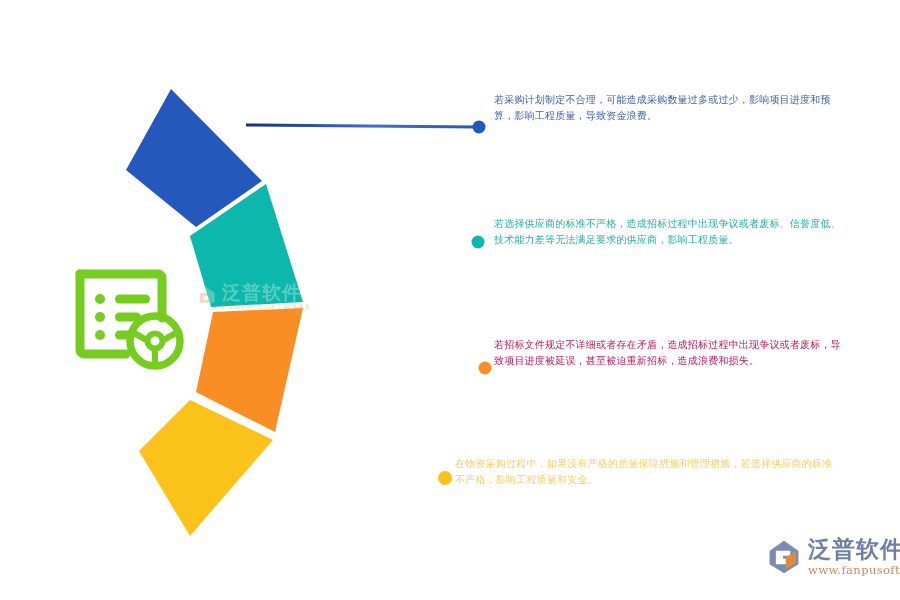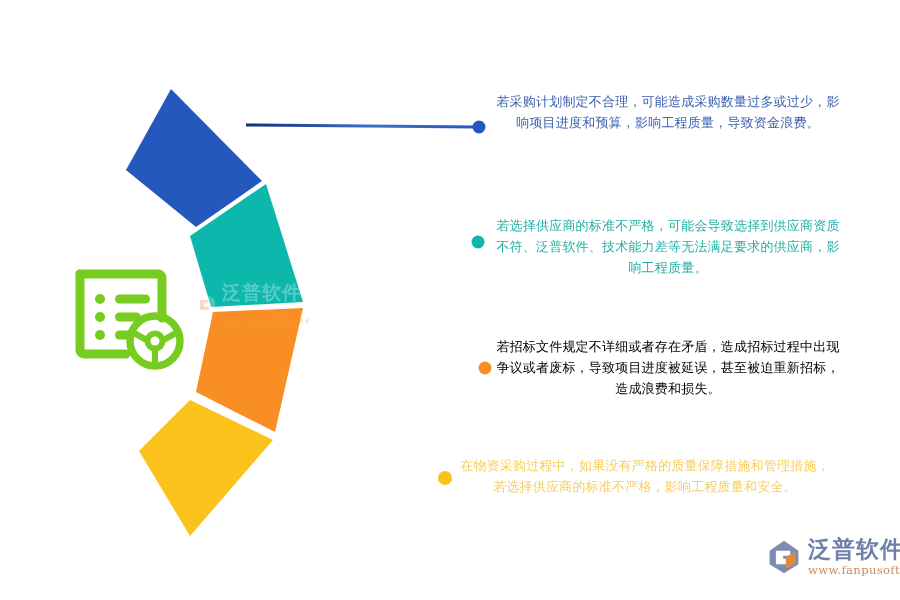--- a/index.html
+++ b/index.html
@@ -66,37 +66,36 @@
     font-weight: bold;
     color: #ffffff;
     letter-spacing: 1px;
     text-shadow: 0 0 1px rgba(120,120,120,0.5);
   }
   .wm-en {
     font-size: 6.5px;
     font-weight: bold;
     color: #f0a050;
     letter-spacing: 1.6px;
-    margin-top: 16px;
+    margin-top: 2px;
   }
 
   
   .note {
     position: absolute;
     z-index: 5;
-    font-size: 13px;
+    font-size: 10px;
     line-height: 1.62;
     letter-spacing: 0.2px;
-    font-family: Liberation Mono, monospace;
+    font-family: Liberation Serif, serif;
     white-space: pre-wrap;
-    text-align: center;
   }
   #note-1 { left: 494px; top: 92px;  width: 348px; color: #3b5fad; }
   #note-2 { left: 494px; top: 216px; width: 348px; color: #23b0a6; }
-  #note-3 { left: 494px; top: 337px; width: 348px; color: #000000; }
+  #note-3 { left: 494px; top: 337px; width: 348px; color: #be185d; }
   #note-4 { left: 455px; top: 456px; width: 380px; color: #f6ce60; }
 
   
   #brand {
     position: absolute;
     left: 766px;
     top: 538px;
     z-index: 6;
     display: flex;
     align-items: center;
@@ -206,21 +205,21 @@
         <path d="M12 14 L24 14 L24 19 L18 19 L18 24 L26 24 L26 29 L12 29 Z" fill="#e08a3c"></path>
       </svg>
       <span class="wm-text-col">
         <span class="wm-cn">泛普软件</span>
         <span class="wm-en">FANPU SOFTWARE</span>
       </span>
     </div>
   </div>
 
   <div class="note" id="note-1">若采购计划制定不合理，可能造成采购数量过多或过少，影响项目进度和预算，影响工程质量，导致资金浪费。</div>
-  <div class="note" id="note-2">若选择供应商的标准不严格，可能会导致选择到供应商资质不符、泛普软件、技术能力差等无法满足要求的供应商，影响工程质量。</div>
+  <div class="note" id="note-2">若选择供应商的标准不严格，造成招标过程中出现争议或者废标、信誉度低、技术能力差等无法满足要求的供应商，影响工程质量。</div>
   <div class="note" id="note-3">若招标文件规定不详细或者存在矛盾，造成招标过程中出现争议或者废标，导致项目进度被延误，甚至被迫重新招标，造成浪费和损失。</div>
   <div class="note" id="note-4">在物资采购过程中，如果没有严格的质量保障措施和管理措施，若选择供应商的标准不严格，影响工程质量和安全。</div>
 
   <div id="brand">
     <svg class="brand-mark" viewBox="0 0 40 40">
       <path d="M20 2 L4 13 L4 28 L20 38 L36 28 L36 13 Z" fill="#7b8cb4"></path>
       <path d="M11 13 L27 13 L27 18.5 L19 18.5 L19 22 L28 22 L28 28 L11 28 Z" fill="#ffffff"></path>
       <path d="M22 20 L33 14 L33 27 L22 33 Z" fill="#e08a3c"></path>
     </svg>
     <span class="brand-text">

